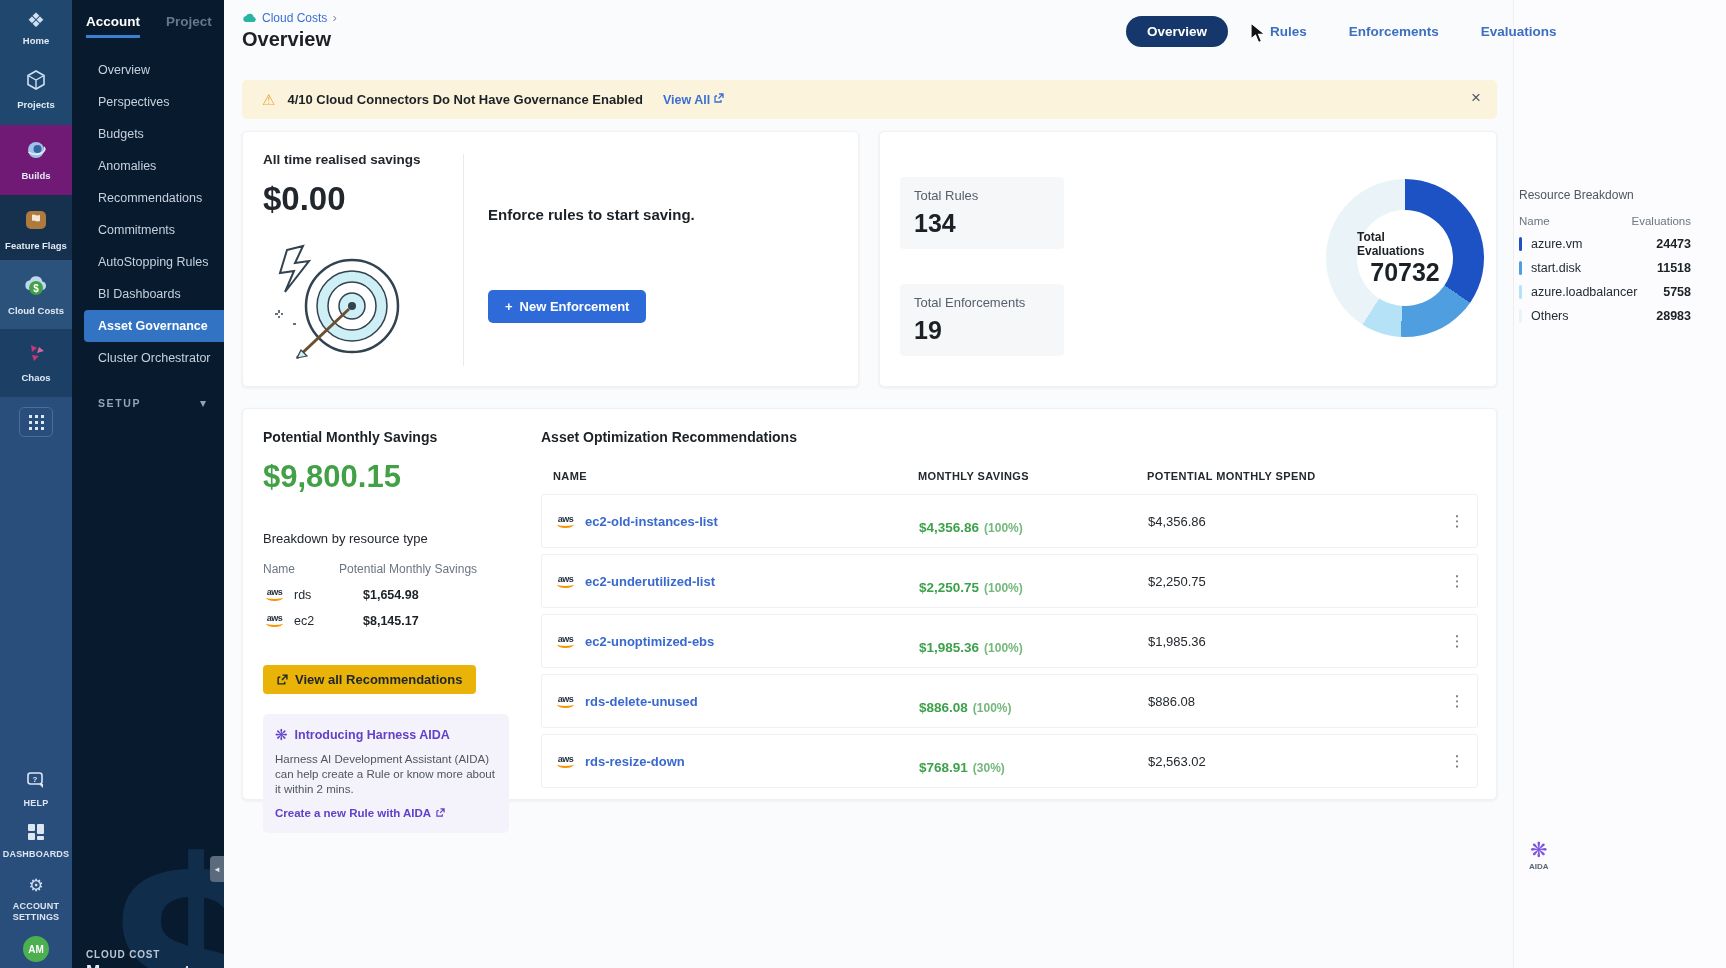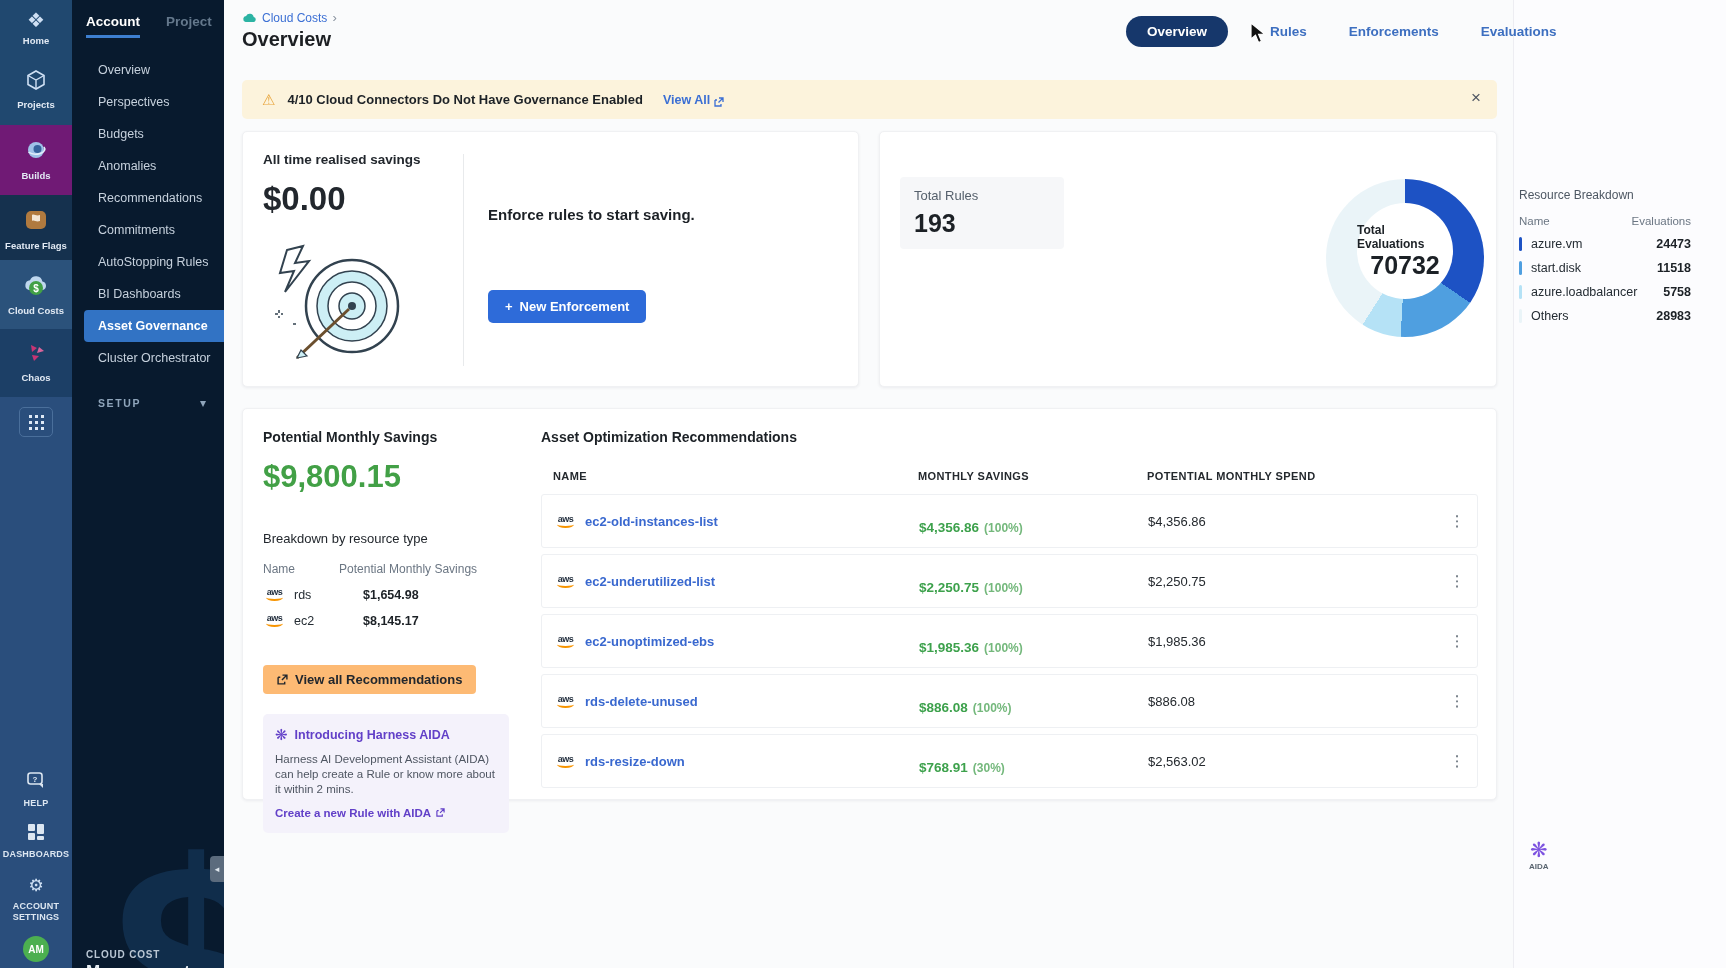--- a/index.html
+++ b/index.html
@@ -45,62 +45,62 @@
   .page-title { position:absolute; left:18px; top:28px; font-size:20px; font-weight:700; color:#1c1f23; }
 
   .top-tabs { position:absolute; left:902px; top:16px; display:flex; align-items:center; gap:42px; }
   .top-tab { font-size:13.5px; font-weight:600; color:#3d6fc0; cursor:pointer; }
   .top-tab.active { background:#16376b; color:#fff; border-radius:16px; padding:8px 21px; }
 
   .banner { position:absolute; left:18px; top:80px; width:1255px; height:39px; background:#fcf3dc; border-radius:5px; display:flex; align-items:center; padding:0 44px 0 20px; }
   .banner .warn { color:#e8a53c; font-size:15px; margin-right:12px; }
   .banner .b-title { font-size:13px; font-weight:700; color:#1c2126; }
   .banner .b-body { font-size:12.5px; color:#383946; margin-left:14px; }
-  .banner .b-link { font-size:12.5px; font-weight:700; color:#3b6fd4; margin-left:20px; display:flex; align-items:flex-end; gap:4px; cursor:pointer; }
+  .banner .b-link { font-size:12.5px; font-weight:700; color:#3b6fd4; margin-left:20px; display:flex; align-items:flex-start; gap:4px; cursor:pointer; }
   .banner .close { position:absolute; right:16px; top:8px; font-size:17px; color:#4f5662; cursor:pointer; }
 
   .card { position:absolute; background:#fff; border:1px solid #f0f1f3; border-radius:5px; box-shadow:0 1px 3px rgba(40,48,70,.07); }
   .card1 { left:18px; top:131px; width:617px; height:256px; }
   .card2 { left:655px; top:131px; width:618px; height:256px; }
   .card3 { left:18px; top:408px; width:1255px; height:392px; }
 
   .c1-label { position:absolute; left:20px; top:20px; font-size:13.5px; font-weight:700; color:#22272d; }
   .c1-value { position:absolute; left:20px; top:48px; font-size:33px; font-weight:800; color:#22272d; }
   .c1-divider { position:absolute; left:220px; top:22px; width:1px; height:212px; background:#e8eaec; }
   .c1-cta-title { position:absolute; left:245px; top:74px; font-size:15px; font-weight:700; color:#1c2126; }
   .c1-cta-body { position:absolute; left:245px; top:100px; width:345px; font-size:12.5px; color:#383946; line-height:1.25; }
   .btn-primary { position:absolute; left:245px; top:158px; background:#2e6bd9; color:#fff; font-size:13px; font-weight:700; border:none; border-radius:5px; padding:9px 17px; cursor:pointer; display:flex; gap:7px; align-items:center; font-family:"Liberation Sans",sans-serif; }
   .illus { position:absolute; left:24px; top:104px; }
 
   .stat-box { position:absolute; left:20px; width:164px; background:#f6f7f9; border-radius:4px; padding:11px 14px; }
   .stat-box .s-l { font-size:13px; color:#55606c; }
   .stat-box .s-v { font-size:25px; font-weight:800; color:#1c2126; margin-top:6px; }
   .donut { position:absolute; left:446px; top:47px; width:158px; height:158px; border-radius:50%; }
-  .donut-hole { position:absolute; left:31px; top:24px; width:96px; height:96px; border-radius:50%; background:#fff; display:flex; flex-direction:column; align-items:center; justify-content:center; }
+  .donut-hole { position:absolute; left:31px; top:31px; width:96px; height:96px; border-radius:50%; background:#fff; display:flex; flex-direction:column; align-items:center; justify-content:center; }
   .donut-hole .d-l { font-size:12px; font-weight:700; color:#1c2126; }
   .donut-hole .d-v { font-size:25px; font-weight:700; color:#1c2126; }
   .rb { position:absolute; left:639px; top:56px; width:172px; }
   .rb-title { font-size:12px; color:#4d5763; }
   .rb-cols { display:flex; justify-content:space-between; margin-top:13px; font-size:11.5px; color:#6b7683; }
   .rb-row { display:flex; align-items:center; margin-top:10px; }
   .rb-row .swatch { width:3px; height:14px; border-radius:2px; margin-right:9px; flex:none; }
   .rb-row .rb-n { font-size:12.5px; color:#242c33; }
   .rb-row .rb-v { margin-left:auto; font-size:12.5px; font-weight:600; color:#1c2126; }
 
   .c3-title { font-size:14px; font-weight:700; color:#1c2126; }
   .pot-col { position:absolute; left:20px; top:20px; width:250px; }
   .pot-value { font-size:31px; font-weight:800; color:#42a046; margin-top:14px; }
   .pot-sub { font-size:13px; color:#22272d; margin-top:36px; }
   .pot-cols { display:flex; margin-top:16px; font-size:12px; color:#6b7683; }
   .pot-cols .c2h { margin-left:44px; }
   .pot-row { display:flex; align-items:center; margin-top:11px; font-size:12.5px; color:#242c33; }
   .pot-row .p-v { margin-left:auto; width:150px; font-weight:600; color:#1c2126; }
   .aws-badge { width:23px; height:15px; position:relative; font-size:9px; font-weight:700; color:#232f3e; letter-spacing:-.5px; margin-right:8px; flex:none; text-align:center; line-height:11px; }
   .aws-badge::after { content:""; position:absolute; left:3px; right:3px; bottom:1px; height:5px; border-bottom:2px solid #f79400; border-radius:50%; }
-  .view-all-btn { margin-top:37px; background:#fdba74; border:none; border-radius:4px; padding:7px 14px; font-size:13px; font-weight:700; color:#22272d; display:flex; align-items:center; gap:7px; cursor:pointer; font-family:"Liberation Sans",sans-serif; }
+  .view-all-btn { margin-top:37px; background:#eab308; border:none; border-radius:4px; padding:7px 14px; font-size:13px; font-weight:700; color:#22272d; display:flex; align-items:center; gap:7px; cursor:pointer; font-family:"Liberation Sans",sans-serif; }
   .aida-panel { margin-top:20px; width:246px; background:#f4f2fb; border-radius:5px; padding:12px 12px 14px; }
   .aida-head { display:flex; align-items:center; gap:7px; }
   .aida-flower { color:#6240c8; font-size:15px; }
   .aida-title { font-size:12.5px; font-weight:700; color:#6240c8; }
   .aida-body { font-size:11.5px; color:#4f5662; line-height:1.3; margin-top:8px; }
   .aida-link { font-size:11.5px; font-weight:600; color:#6240c8; margin-top:10px; display:flex; align-items:center; gap:5px; cursor:pointer; }
 
   .rec-col { position:absolute; left:298px; top:20px; width:937px; }
   .rec-header { display:flex; margin-top:25px; padding-left:12px; font-size:11px; font-weight:700; color:#24292e; letter-spacing:.4px; }
   .rec-header .h1 { width:365px; } .rec-header .h2 { width:229px; } .rec-header .h3 { flex:1; }
@@ -293,21 +293,25 @@
     <div class="c1-cta-title">Enforce rules to start saving.</div>
     <button class="btn-primary">
       <span>+</span>
       <span>New Enforcement</span>
     </button>
   </div>
 
   <div class="card card2">
     <div class="stat-box" style="top:45px;">
       <div class="s-l">Total Rules</div>
-      <div class="s-v">193</div>
+      <div class="s-v">134</div>
+    </div>
+    <div class="stat-box" style="top:152px;">
+      <div class="s-l">Total Enforcements</div>
+      <div class="s-v">19</div>
     </div>
     <div class="donut" style="background: conic-gradient(rgb(29, 82, 196) 0deg, rgb(29, 82, 196) 124.559deg, rgb(79, 159, 224) 124.559deg, rgb(79, 159, 224) 183.181deg, rgb(181, 226, 246) 183.181deg, rgb(181, 226, 246) 212.487deg, rgb(234, 244, 248) 212.487deg, rgb(234, 244, 248) 360deg);">
       <div class="donut-hole">
         <div class="d-l">Total Evaluations</div>
         <div class="d-v">70732</div>
       </div>
     </div>
     <div class="rb">
       <div class="rb-title">Resource Breakdown</div>
       <div class="rb-cols">

